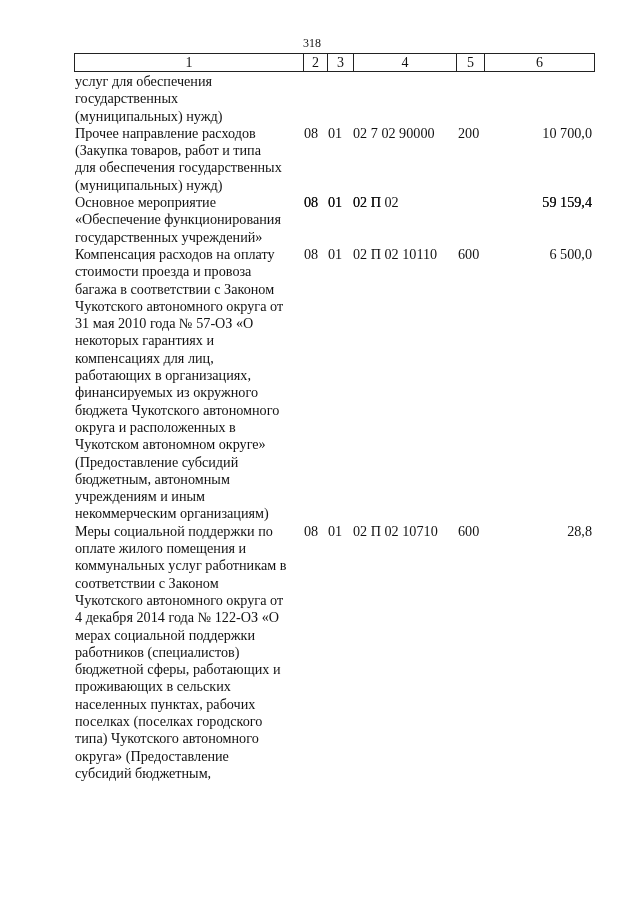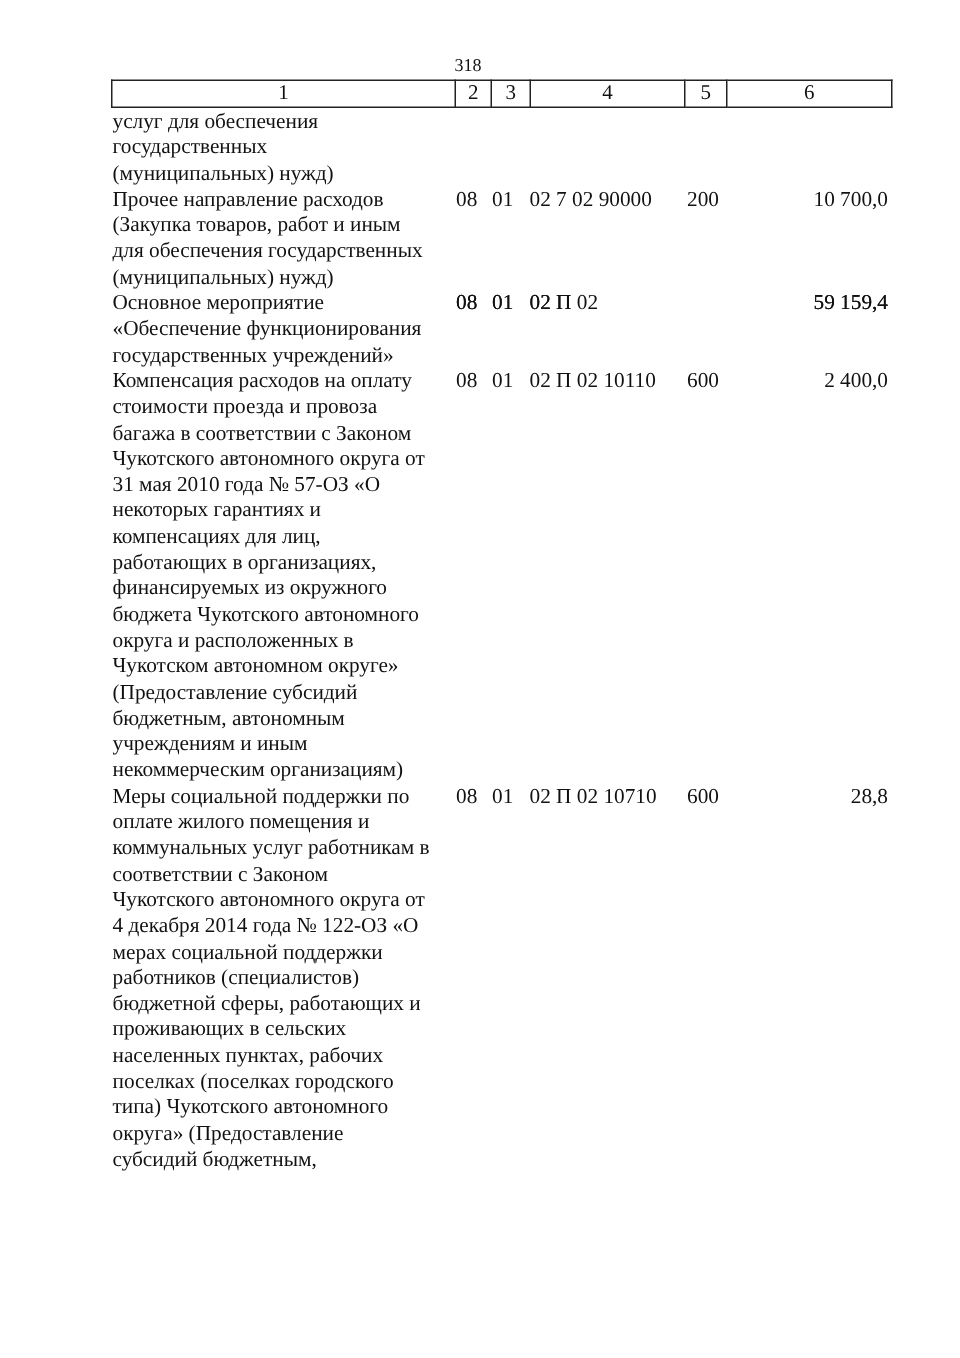--- a/index.html
+++ b/index.html
@@ -66,21 +66,21 @@
 государственных
 (муниципальных) нужд)</div>
     <span class="cell c2"></span>
     <span class="cell c3"></span>
     <span class="cell c4"></span>
     <span class="cell c5"></span>
     <span class="cell c6"></span>
   </div>
   <div class="row">
     <div class="c1">Прочее направление расходов
-(Закупка товаров, работ и иным
+(Закупка товаров, работ и типа
 для обеспечения государственных
 (муниципальных) нужд)</div>
     <span class="cell c2">08</span>
     <span class="cell c3">01</span>
     <span class="cell c4">02 7 02 90000</span>
     <span class="cell c5">200</span>
     <span class="cell c6">10 700,0</span>
   </div>
   <div class="row">
     <span class="cell c2">08</span>
@@ -113,21 +113,21 @@
 округа и расположенных в
 Чукотском автономном округе»
 (Предоставление субсидий
 бюджетным, автономным
 учреждениям и иным
 некоммерческим организациям)</div>
     <span class="cell c2">08</span>
     <span class="cell c3">01</span>
     <span class="cell c4">02 П 02 10110</span>
     <span class="cell c5">600</span>
-    <span class="cell c6">2 400,0</span>
+    <span class="cell c6">6 500,0</span>
   </div>
   <div class="row">
     <div class="c1">Меры социальной поддержки по
 оплате жилого помещения и
 коммунальных услуг работникам в
 соответствии с Законом
 Чукотского автономного округа от
 4 декабря 2014 года № 122-ОЗ «О
 мерах социальной поддержки
 работников (специалистов)

